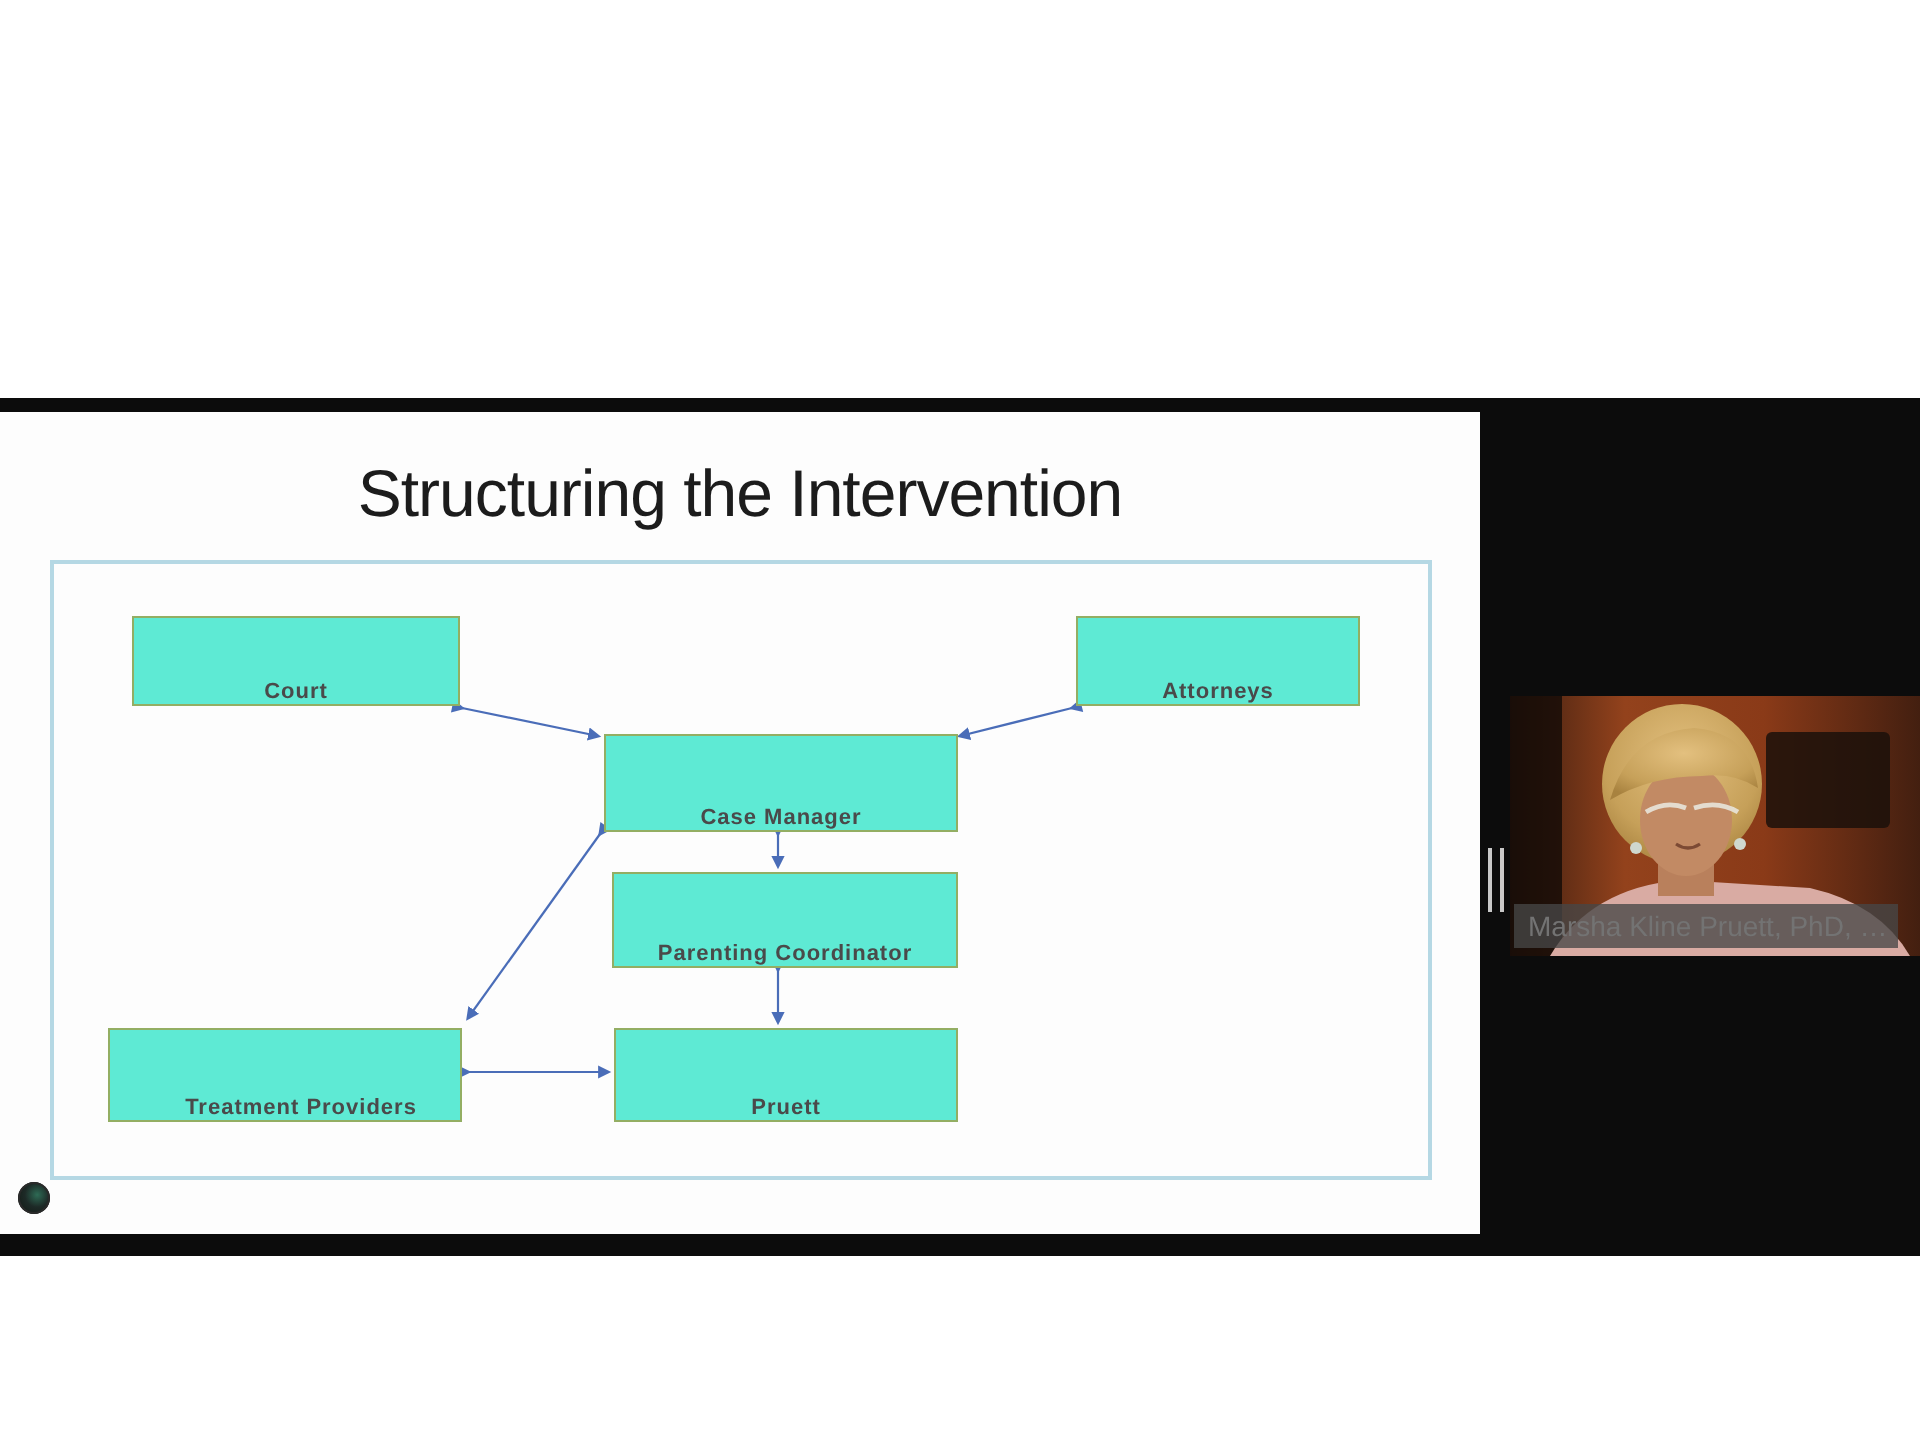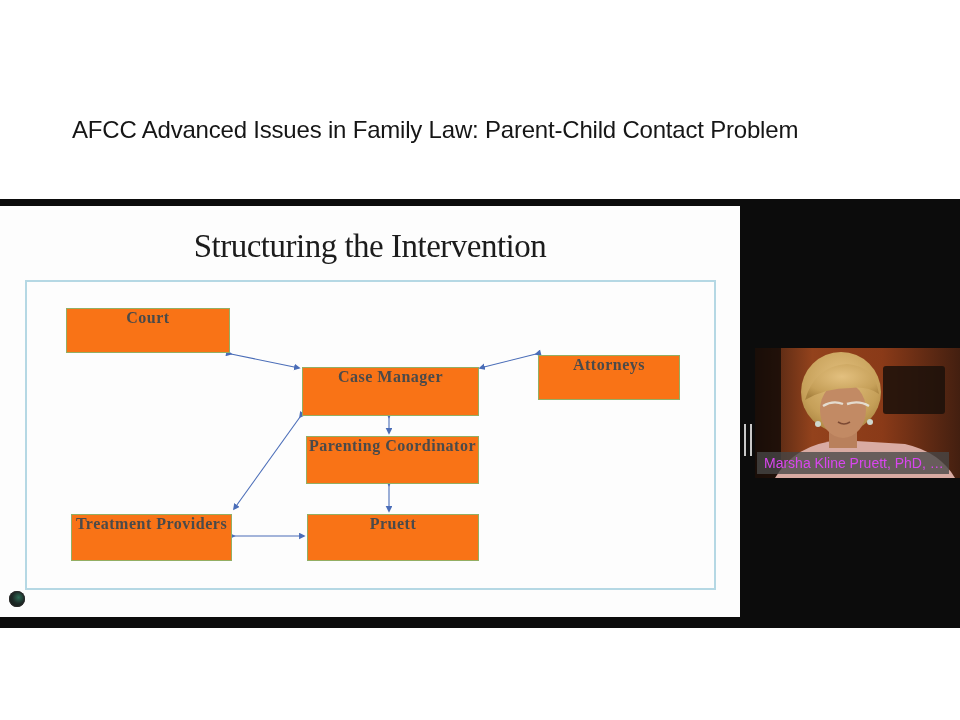--- a/index.html
+++ b/index.html
@@ -11,40 +11,40 @@
   .header-title{
     position:absolute;left:72px;top:112px;width:830px;
     font-size:24px;line-height:36px;color:#161616;letter-spacing:-0.2px;
   }
   
   .content-region{
     position:absolute;left:0;top:199px;width:960px;height:429px;background:#0c0c0c;
   }
   
   .slide{
-    position:absolute;left:0;top:7px;width:740px;height:411px;background:#fdfdfd;font-family:Liberation Serif, serif;
+    position:absolute;left:0;top:7px;width:740px;height:411px;background:#fdfdfd;
   }
   .slide-title{
     position:absolute;left:0;top:22px;width:740px;text-align:center;
     font-size:33px;font-weight:500;color:#1c1c1c;letter-spacing:-0.5px;
   }
   .diagram-container{
     position:absolute;left:25px;top:74px;width:687px;height:306px;
     border:2px solid #b5d8e4;background:#fdfdfd;
   }
   .node{
-    position:absolute;background:#f97316;border:1.5px solid #93ae63;
-    display:flex;align-items:flex-start;justify-content:center;
-    font-size:16px;font-weight:700;color:#4a4a4a;letter-spacing:0.5px;
+    position:absolute;background:#5eead4;border:1.5px solid #93ae63;
+    display:flex;align-items:flex-end;justify-content:center;
+    font-size:11px;font-weight:700;color:#4a4a4a;letter-spacing:0.5px;
   }
   .node-court{left:66px;top:102px;width:162px;height:43px;}
-  .node-attorneys{left:538px;top:102px;width:140px;height:43px;margin-top:47px;}
+  .node-attorneys{left:538px;top:102px;width:140px;height:43px;}
   .node-case-manager{left:302px;top:161px;width:175px;height:47px;}
   .node-parenting-coordinator{left:306px;top:230px;width:171px;height:46px;}
-  .node-treatment-providers{left:71px;top:308px;width:159px;height:45px;}
+  .node-treatment-providers{left:54px;top:308px;width:159px;height:45px;padding-left:16px;}
   .node-parties{left:307px;top:308px;width:170px;height:45px;}
   .edges-svg{position:absolute;left:0;top:0;width:740px;height:411px;pointer-events:none;}
   .slide-footer{
     position:absolute;left:0;top:391px;width:740px;text-align:center;
     font-size:9px;color:#9e9e9e;letter-spacing:0.2px;
   }
   .slide-logo{
     position:absolute;left:9px;top:385px;width:16px;height:16px;border-radius:50%;
     background:radial-gradient(circle at 60% 40%, #2e6b55 0%, #1d2a27 45%, #10150f 100%);
     box-shadow:0 0 0 1px #2a2a2a inset;
@@ -54,29 +54,28 @@
     position:absolute;left:744px;top:225px;width:8px;height:32px;
     display:flex;justify-content:space-between;
   }
   .drag-handle span{display:block;width:2px;height:100%;background:#c9c9c9;}
   .video-tile{
     position:absolute;left:755px;top:149px;width:205px;height:130px;overflow:hidden;
     background:#2a160d;
   }
   .name-label{
     position:absolute;left:2px;bottom:4px;width:178px;padding:3px 7px;
-    background:rgba(70,70,70,0.78);color:#d946ef;font-size:14px;
+    background:rgba(70,70,70,0.78);color:#737373;font-size:14px;
     white-space:nowrap;overflow:hidden;
   }
 </style>
 </head>
 <body>
 
 <div class="header-title">
-  <div>AFCC Advanced Issues in Family Law: Parent-Child Contact Problem</div>
 </div>
 
 <div class="content-region">
 
   <div class="slide">
     <div class="slide-title">Structuring the Intervention</div>
 
     <div class="diagram-container"></div>
 
     <svg class="edges-svg" viewBox="0 0 740 411">

